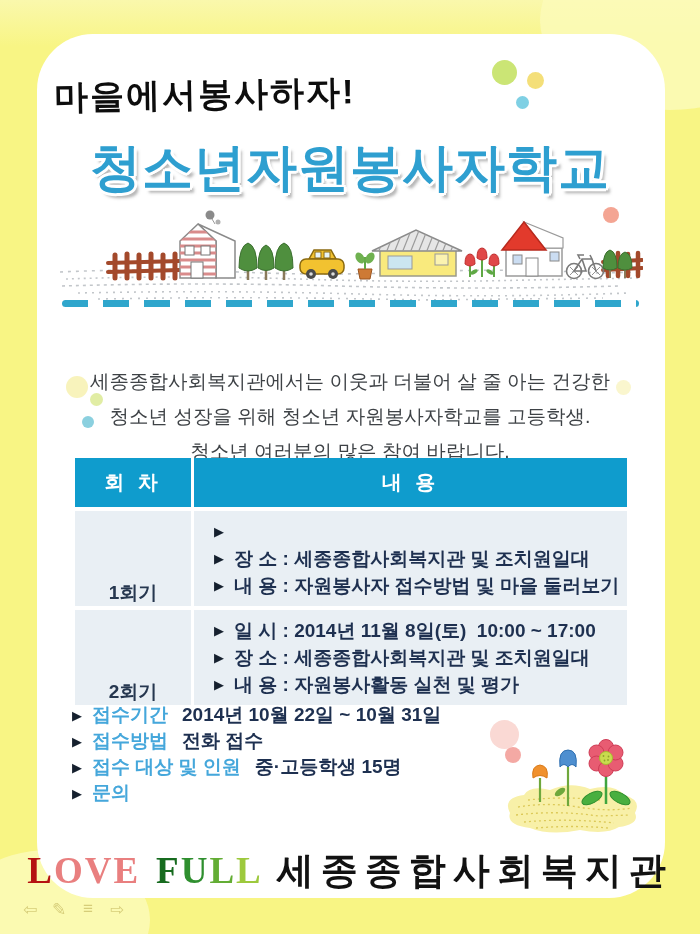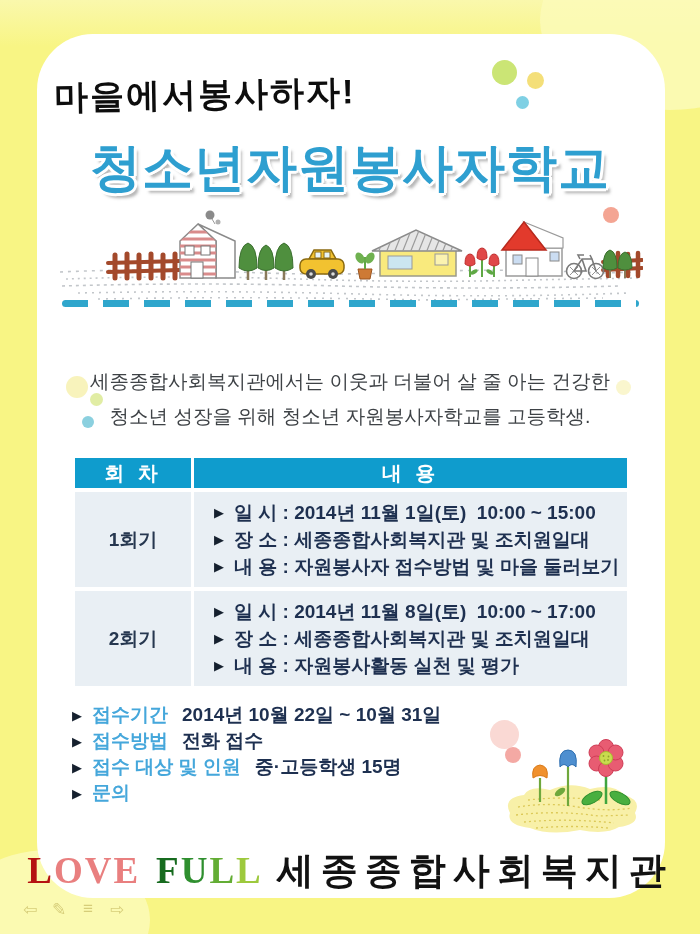--- a/index.html
+++ b/index.html
@@ -34,24 +34,24 @@
   .village{position:absolute;left:58px;top:210px;}
   .sep{position:absolute;left:62px;top:300px;width:577px;height:7px;border-radius:4px;
        background:repeating-linear-gradient(90deg,#2FA6CC 0 26px,transparent 26px 41px);}
 
   .intro{position:absolute;left:0;top:340px;width:100%;text-align:center;
          font-size:19.5px;line-height:35px;color:#3E4246;font-weight:500;margin-top:24px;}
 
   .schedule{position:absolute;left:75px;top:458px;width:552px;}
   .s-row{display:flex;}
   .s-row + .s-row{margin-top:4px;}
-  .cell-session{width:116px;display:flex;align-items:center;justify-content:center;background:#E9EFF4;}
+  .cell-session{width:116px;display:flex;align-items:flex-end;justify-content:center;background:#E9EFF4;}
   .vdiv{width:3px;background:#ffffff;}
   .cell-content{flex:1;background:#E9EFF4;padding:7px 0 7px 20px;display:flex;flex-direction:column;justify-content:center;}
-  .s-head{height:30px;}
+  .s-head{height:49px;}
   .s-head .cell-session,.s-head .cell-content{background:#0F9CCD;color:#ffffff;font-weight:bold;
         font-size:20px;padding:0;align-items:center;justify-content:center;display:flex;flex-direction:row;letter-spacing:4px;}
   .session-label{font-size:19px;font-weight:600;color:#26374F;}
   .t-line{display:flex;align-items:center;font-size:19px;line-height:27px;color:#1E3050;font-weight:600;white-space:pre-wrap;}
   .t-bullet{font-size:13px;color:#15202e;margin-right:10px;}
 
   .apply{position:absolute;left:72px;top:702px;}
   .a-line{display:flex;align-items:center;height:26px;font-size:19px;font-weight:bold;white-space:pre-wrap;}
   .a-bullet{font-size:13px;color:#15202e;margin-right:10px;}
   .a-label{color:#45A7DB;margin-right:14px;}
@@ -214,38 +214,38 @@
       <line x1="567" y1="68" x2="567" y2="54" stroke="#8a7a5a" stroke-width="2"></line>
       <path d="M560 58 Q560 44 567 42 Q574 44 574 58 Q567 62 560 58 Z" fill="#4F8F3E" stroke="#3C7030"></path>
     </g>
   </svg>
 
   <div class="sep"></div>
 
   <div class="intro">
     <div>세종종합사회복지관에서는 이웃과 더불어 살 줄 아는 건강한</div>
     <div>청소년 성장을 위해 청소년 자원봉사자학교를 고등학생.</div>
+    <div>청소년 여러분의 많은 참여 바랍니다.</div>
   </div>
 
   <div class="schedule">
     <div class="s-row s-head">
       <div class="cell-session" style="background: rgb(15, 156, 205);">회 차</div>
       <div class="vdiv"></div>
       <div class="cell-content" style="background: rgb(15, 156, 205);">내 용</div>
     </div>
 
     <div class="s-row">
       <div class="cell-session">
         <span class="session-label">1회기</span>
       </div>
       <div class="vdiv"></div>
       <div class="cell-content">
         <div class="t-line">
           <span class="t-bullet">▶</span>
-          <span>일 시 : 2014년 11월 1일(토)  10:00 ~ 15:00</span>
         </div>
         <div class="t-line">
           <span class="t-bullet">▶</span>
           <span>장 소 : 세종종합사회복지관 및 조치원일대</span>
         </div>
         <div class="t-line">
           <span class="t-bullet">▶</span>
           <span>내 용 : 자원봉사자 접수방법 및 마을 둘러보기</span>
         </div>
       </div>

